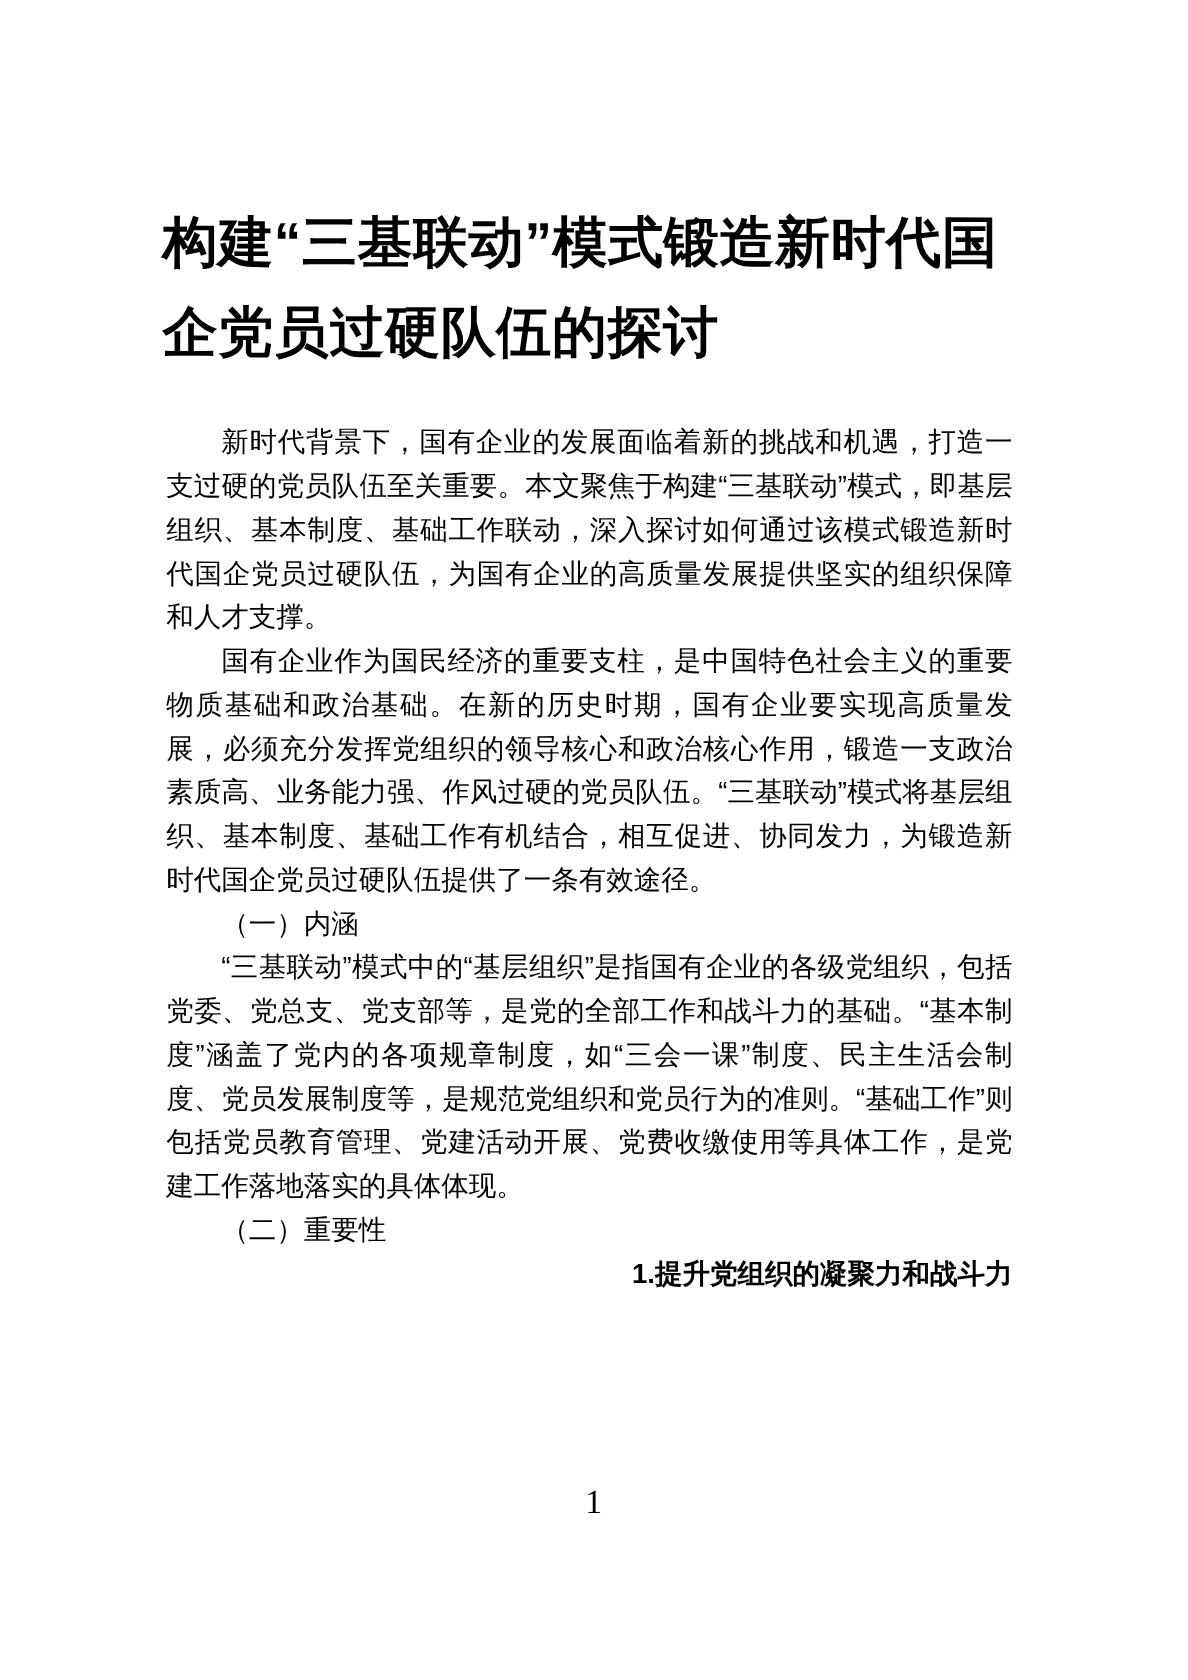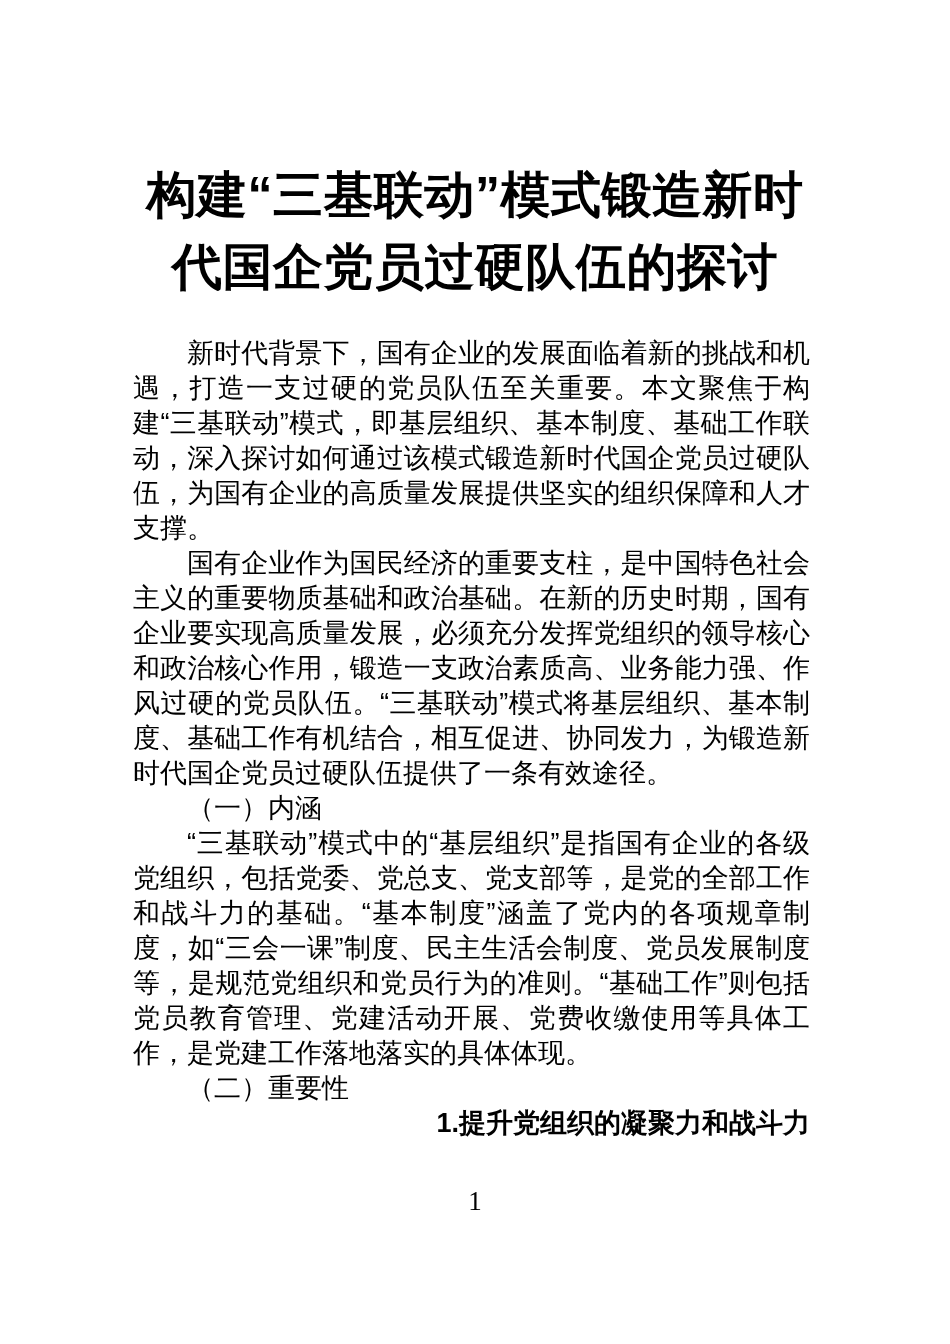--- a/index.html
+++ b/index.html
@@ -16,32 +16,32 @@
     font-family: "Liberation Sans", "DejaVu Sans", sans-serif;
     overflow: hidden;
   }
   .doc-title {
     position: absolute;
     top: 159px;
     left: 0;
     right: 0;
     margin: 0 auto;
     max-width: 690px;
-    text-align: center;
-    font-size: 50px;
+    text-align: left;
+    font-size: 44px;
     line-height: 72px;
     font-weight: 700;
     letter-spacing: 0.5px;
   }
   .doc-body {
     position: absolute;
     top: 336px;
     left: 133px;
     width: 677px;
-    font-size: 27px;
+    font-size: 22px;
     line-height: 35px;
     text-align: justify;
   }
   .doc-body p {
     margin: 0;
     padding: 0;
     text-indent: 2em;
     font-weight: 400;
   }
   .doc-body p.style-heading-3-bold {

